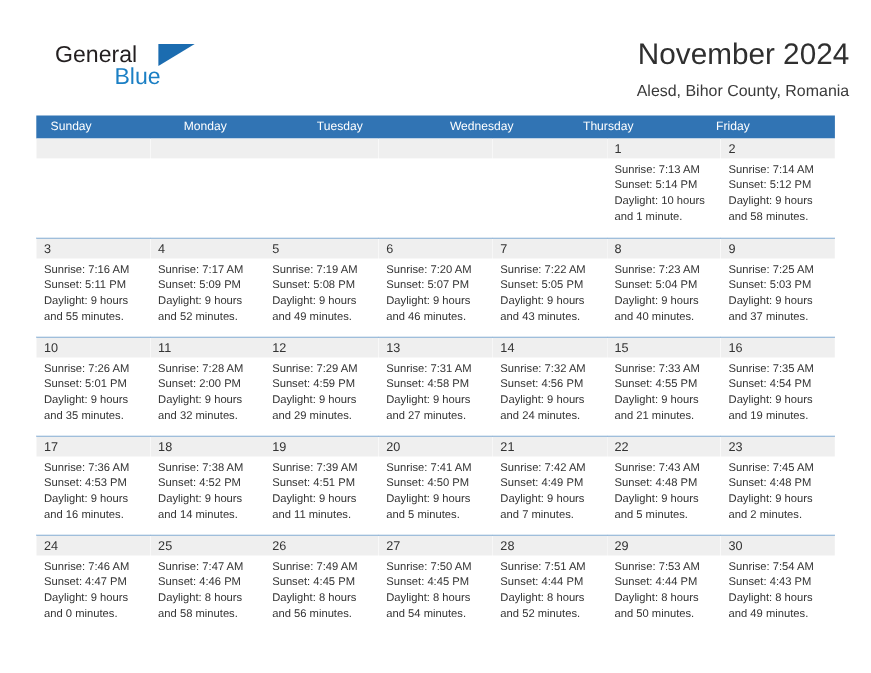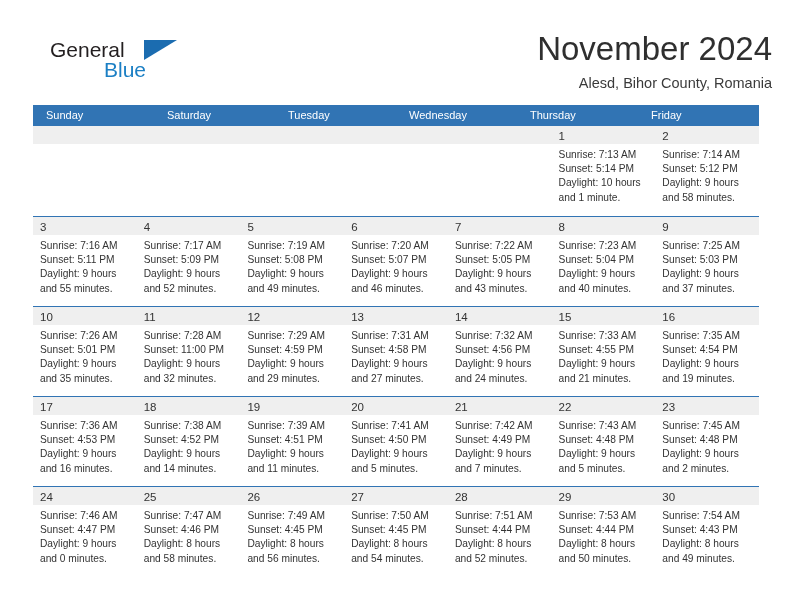--- a/index.html
+++ b/index.html
@@ -55,21 +55,21 @@
     border-bottom: 20px solid transparent;
   }
 
   .title-block {
     position: absolute;
     right: 36px; top: 32px;
     text-align: right;
     width: 480px;
   }
   .month-title {
-    font-size: 33px;
+    font-size: 27px;
     color: #2f2f2f;
     font-weight: normal;
     line-height: 34px;
     white-space: nowrap;
   }
   .location {
     margin-top: 8px;
     font-size: 14.5px;
     color: #3a3a3a;
     line-height: 19px;
@@ -150,21 +150,21 @@
     </div>
     <div class="title-block">
       <div class="month-title">November 2024</div>
       <div class="location">Alesd, Bihor County, Romania</div>
     </div>
   </div>
 
   <div class="calendar">
     <div class="dow-row" id="dow-row">
         <div class="dow">Sunday</div>
-        <div class="dow">Saturday</div>
+        <div class="dow">Monday</div>
         <div class="dow">Tuesday</div>
         <div class="dow">Wednesday</div>
         <div class="dow">Thursday</div>
         <div class="dow">Friday</div>
       </div>
     <div id="weeks-container">
         <div class="week">
           <div class="day empty">
             <div class="day-numband"><span class="day-num"></span></div>
             <div class="day-body"></div>
@@ -276,21 +276,21 @@
               <div class="day-line">Sunrise: 7:26 AM</div>
               <div class="day-line">Sunset: 5:01 PM</div>
               <div class="day-line">Daylight: 9 hours</div>
               <div class="day-line">and 35 minutes.</div>
             </div>
           </div>
           <div class="day">
             <div class="day-numband"><span class="day-num">11</span></div>
             <div class="day-body">
               <div class="day-line">Sunrise: 7:28 AM</div>
-              <div class="day-line">Sunset: 11:00 PM</div>
+              <div class="day-line">Sunset: 2:00 PM</div>
               <div class="day-line">Daylight: 9 hours</div>
               <div class="day-line">and 32 minutes.</div>
             </div>
           </div>
           <div class="day">
             <div class="day-numband"><span class="day-num">12</span></div>
             <div class="day-body">
               <div class="day-line">Sunrise: 7:29 AM</div>
               <div class="day-line">Sunset: 4:59 PM</div>
               <div class="day-line">Daylight: 9 hours</div>

